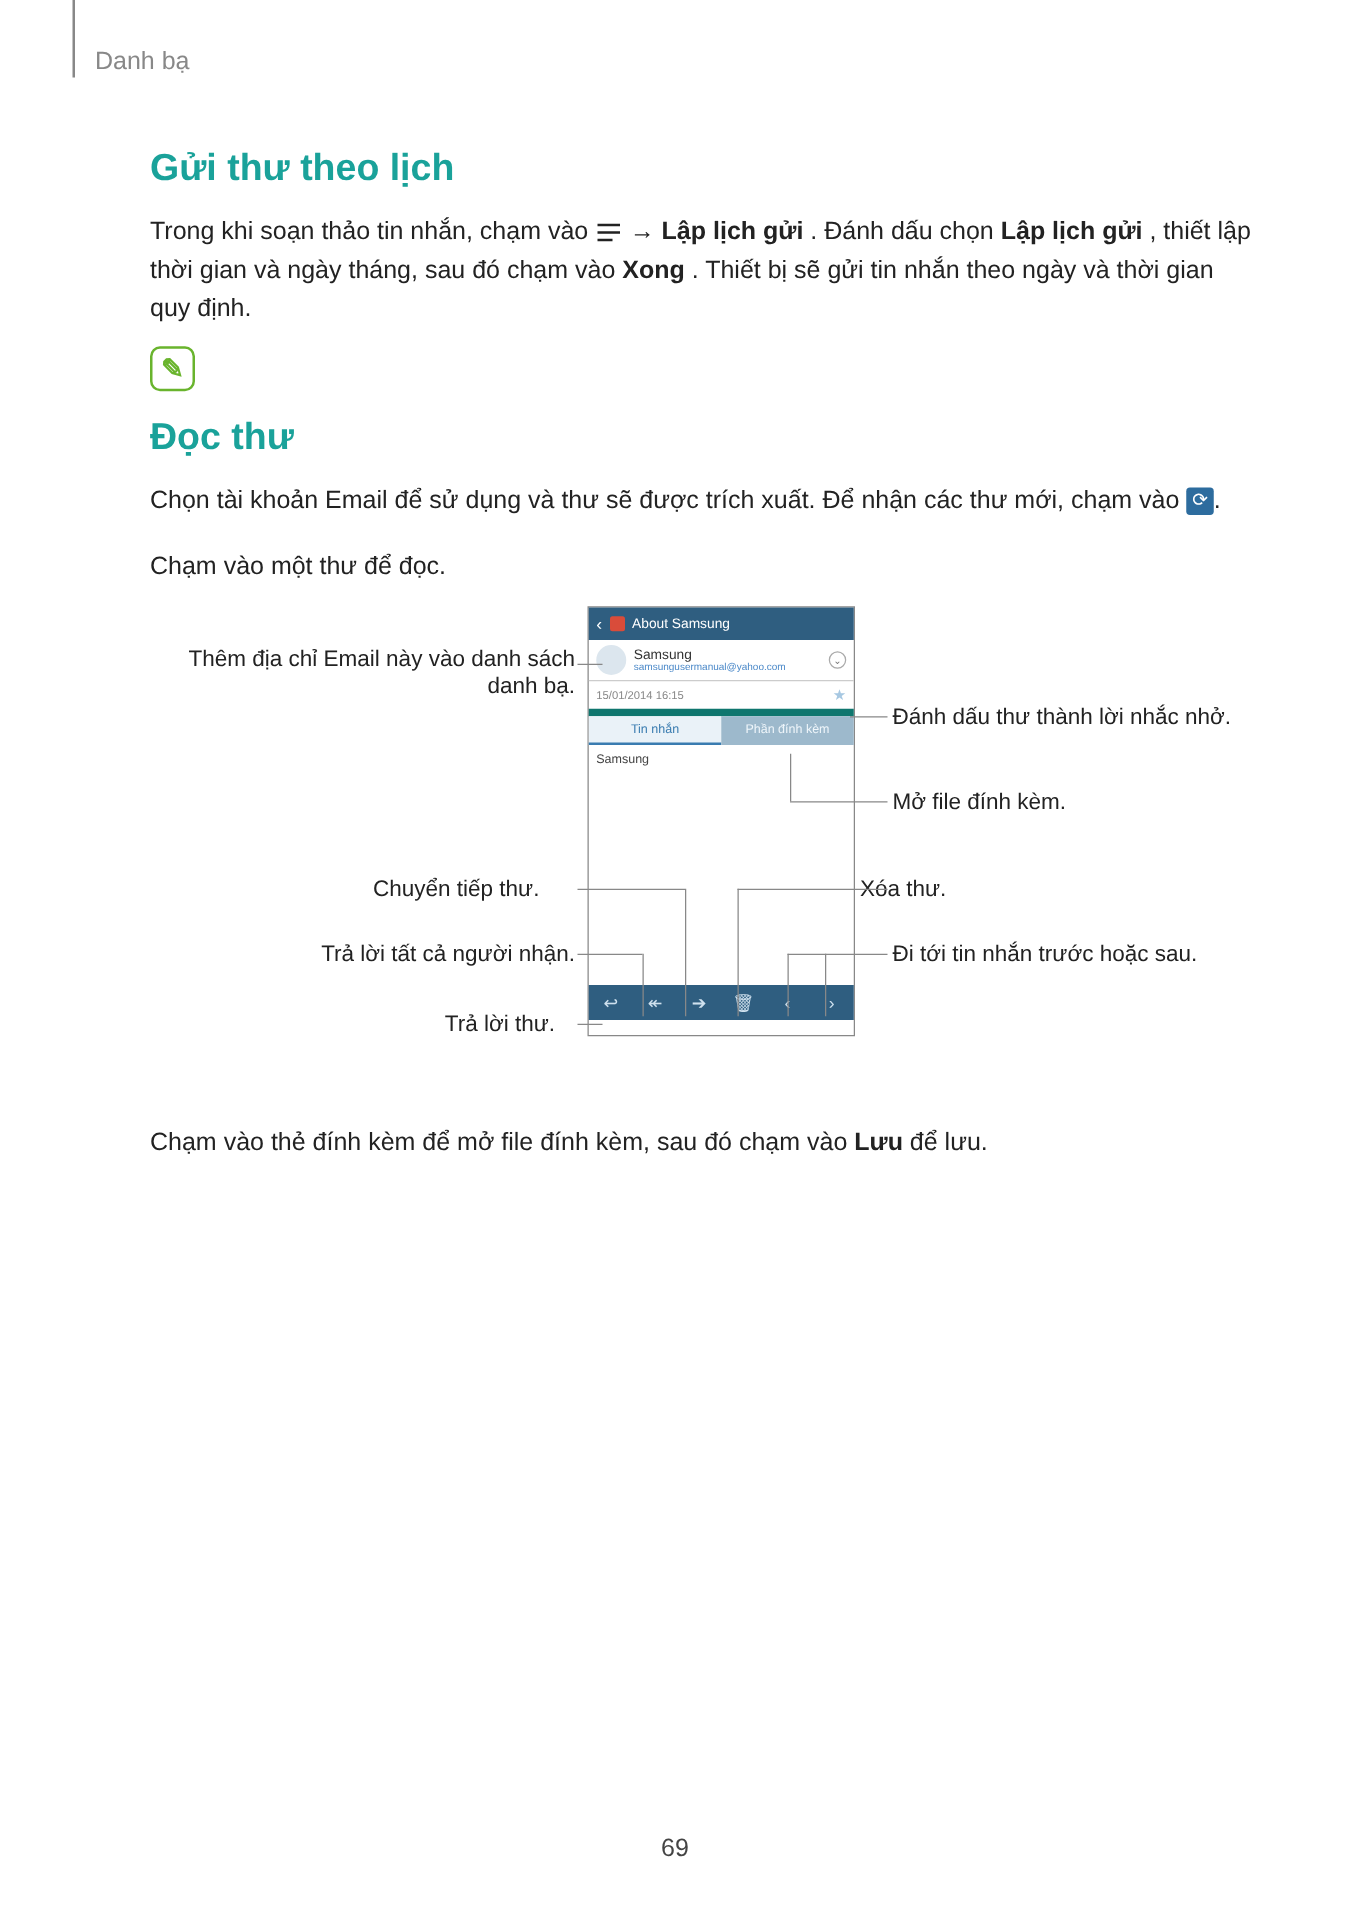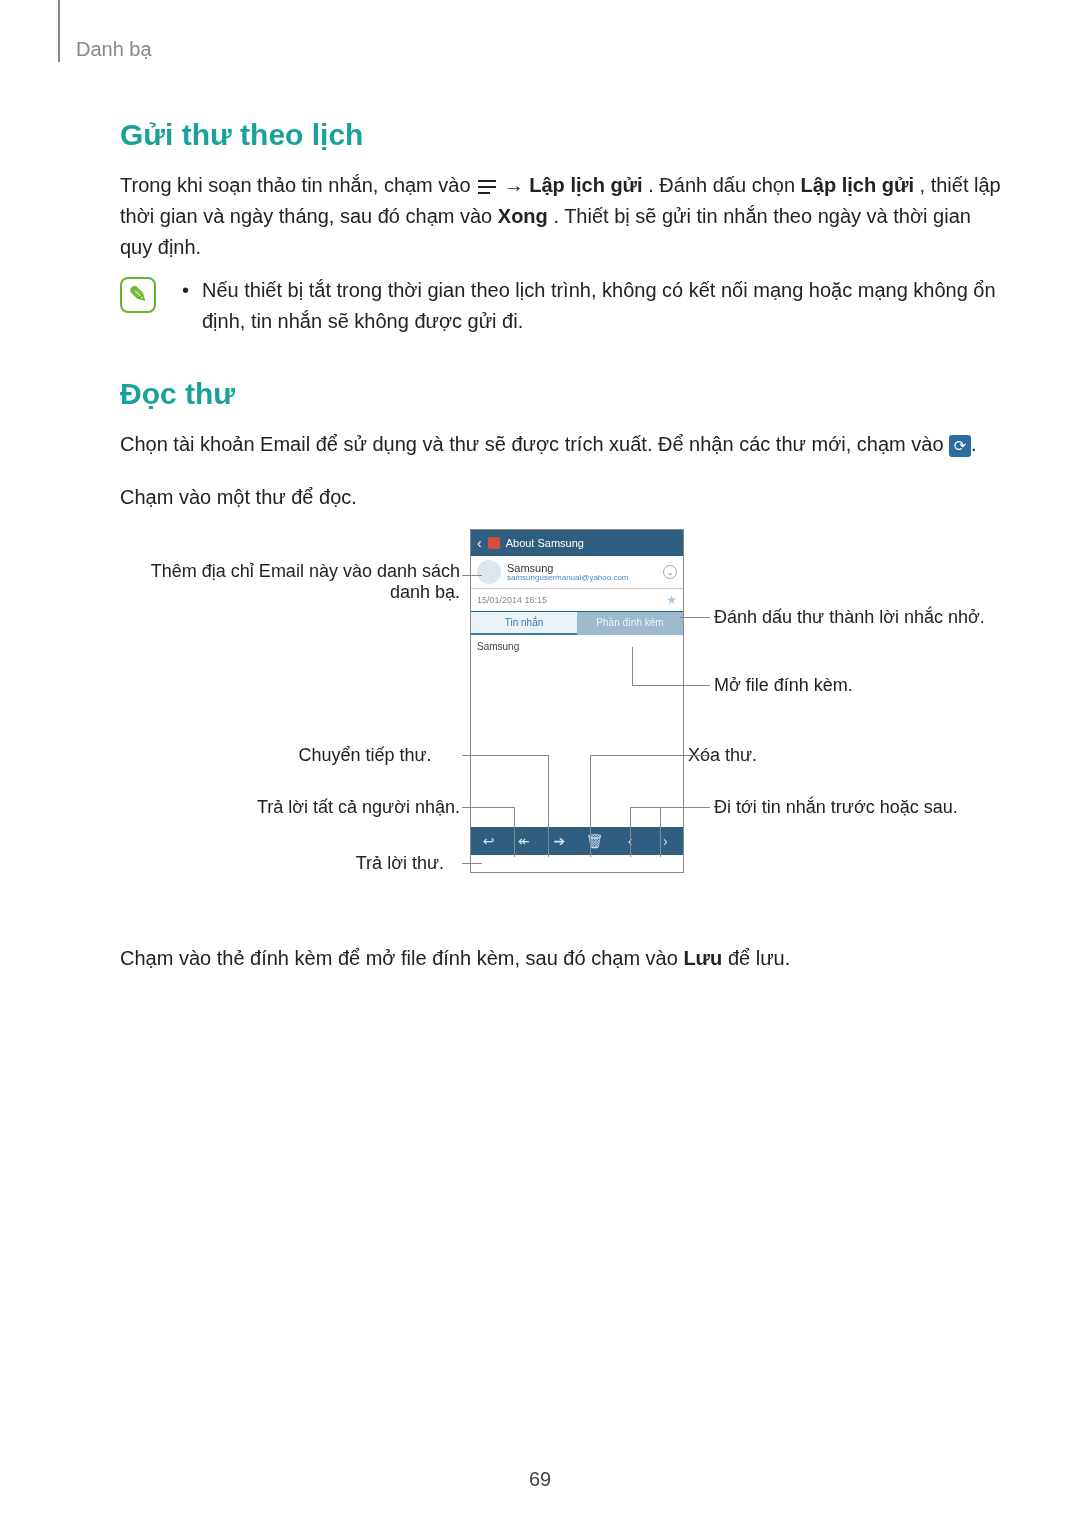--- a/index.html
+++ b/index.html
@@ -75,21 +75,21 @@
     line-height: 1.55;
     margin-bottom: 10px;
   }
   ul.notes li::before {
     content: "•";
     position: absolute;
     left: 2px;
     top: 0;
   }
   .section2 {
-    margin-top: 30px;
+    margin-top: 20px;
   }
   .menu-glyph {
     display: inline-block;
     width: 18px;
     height: 14px;
     position: relative;
     vertical-align: middle;
     margin: 0 2px;
   }
   .menu-glyph span {
@@ -172,21 +172,21 @@
     border: 1px solid #aaa;
     border-radius: 50%;
     display: flex; align-items: center; justify-content: center;
     font-size: 8px; color: #777;
   }
   .phone-meta {
     display: flex;
     justify-content: space-between;
     align-items: center;
     padding: 4px 6px;
-    border-bottom: 1px solid #0f766e;
+    border-bottom: 6px solid #0f766e;
     color: #888;
     font-size: 9px;
   }
   .star { color: #a7c8e2; font-size: 12px; }
   .phone-tabs { display: flex; }
   .phone-tab {
     flex: 1;
     text-align: center;
     padding: 5px 0;
     font-size: 10px;
@@ -255,21 +255,20 @@
       <span>. Đánh dấu chọn </span>
       <span class="bold">Lập lịch gửi</span>
       <span>, thiết lập thời gian và ngày tháng, sau đó chạm vào </span>
       <span class="bold">Xong</span>
       <span>. Thiết bị sẽ gửi tin nhắn theo ngày và thời gian quy định.</span>
     </p>
 
     <div class="note-block">
       <div class="note-icon">✎</div>
       <ul class="notes">
-        <li>Nếu thiết bị tắt trong thời gian theo lịch trình, không có kết nối mạng hoặc mạng không ổn định, tin nhắn sẽ không được gửi đi.</li>
       </ul>
     </div>
 
     <div class="section2">
       <h2 class="teal">Đọc thư</h2>
       <p class="body">
         <span>Chọn tài khoản Email để sử dụng và thư sẽ được trích xuất. Để nhận các thư mới, chạm vào </span>
         <span class="refresh-glyph">⟳</span><span>.</span>
       </p>
       <p class="body" style="margin-top:22px;">Chạm vào một thư để đọc.</p>

